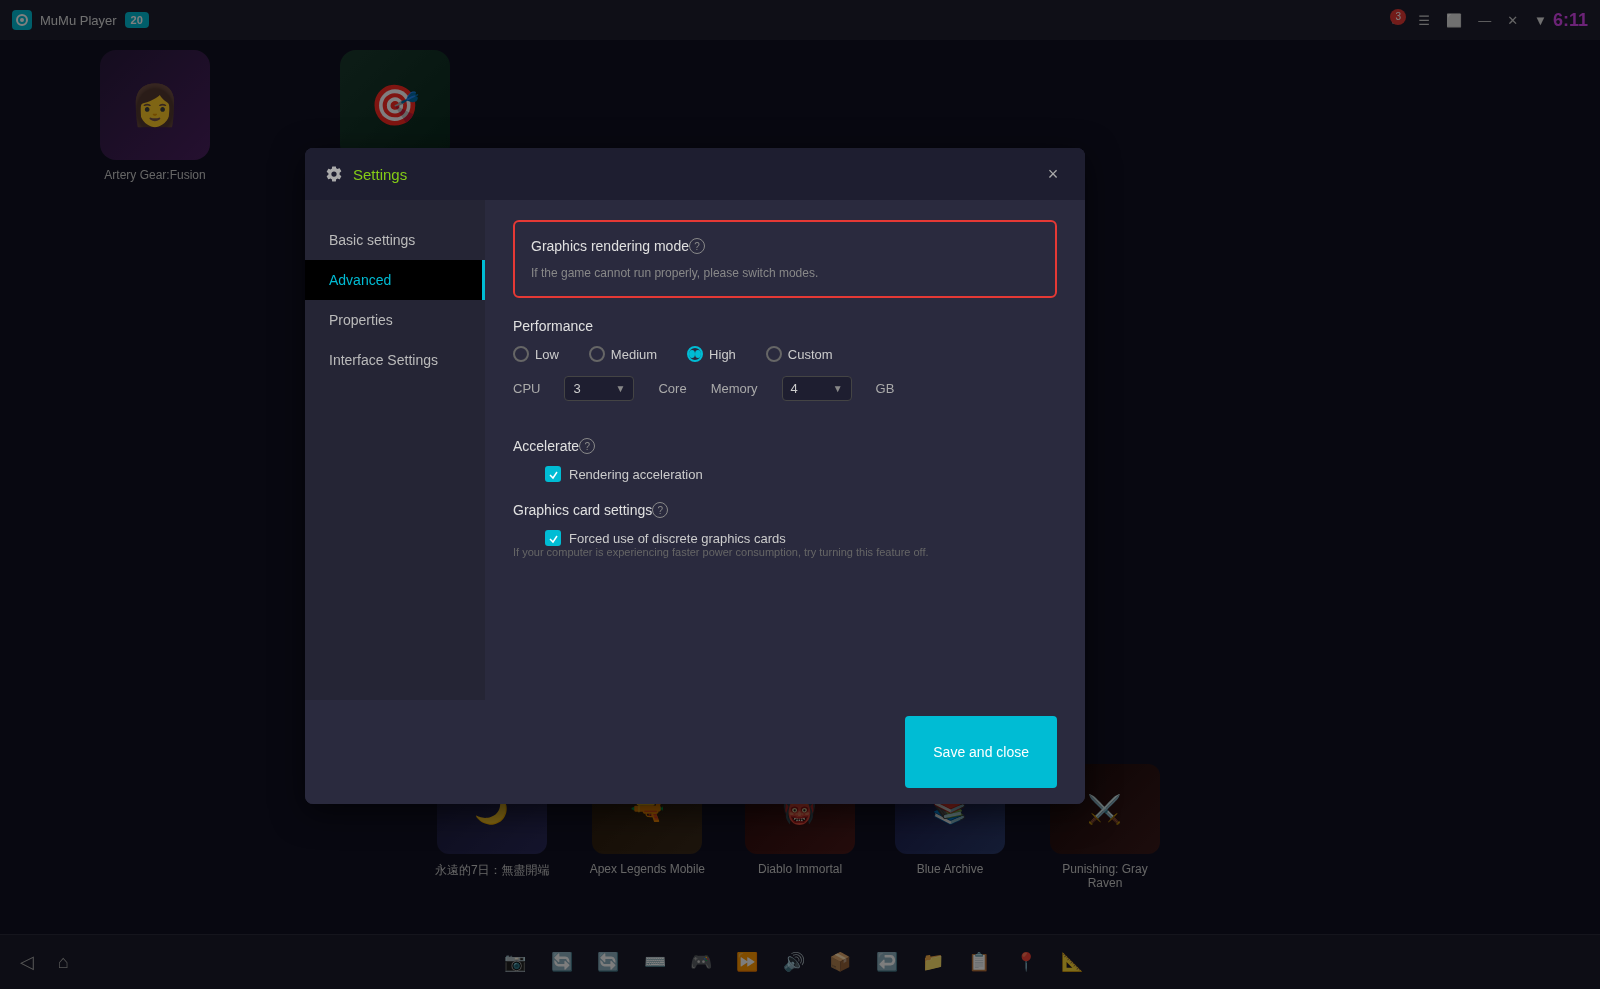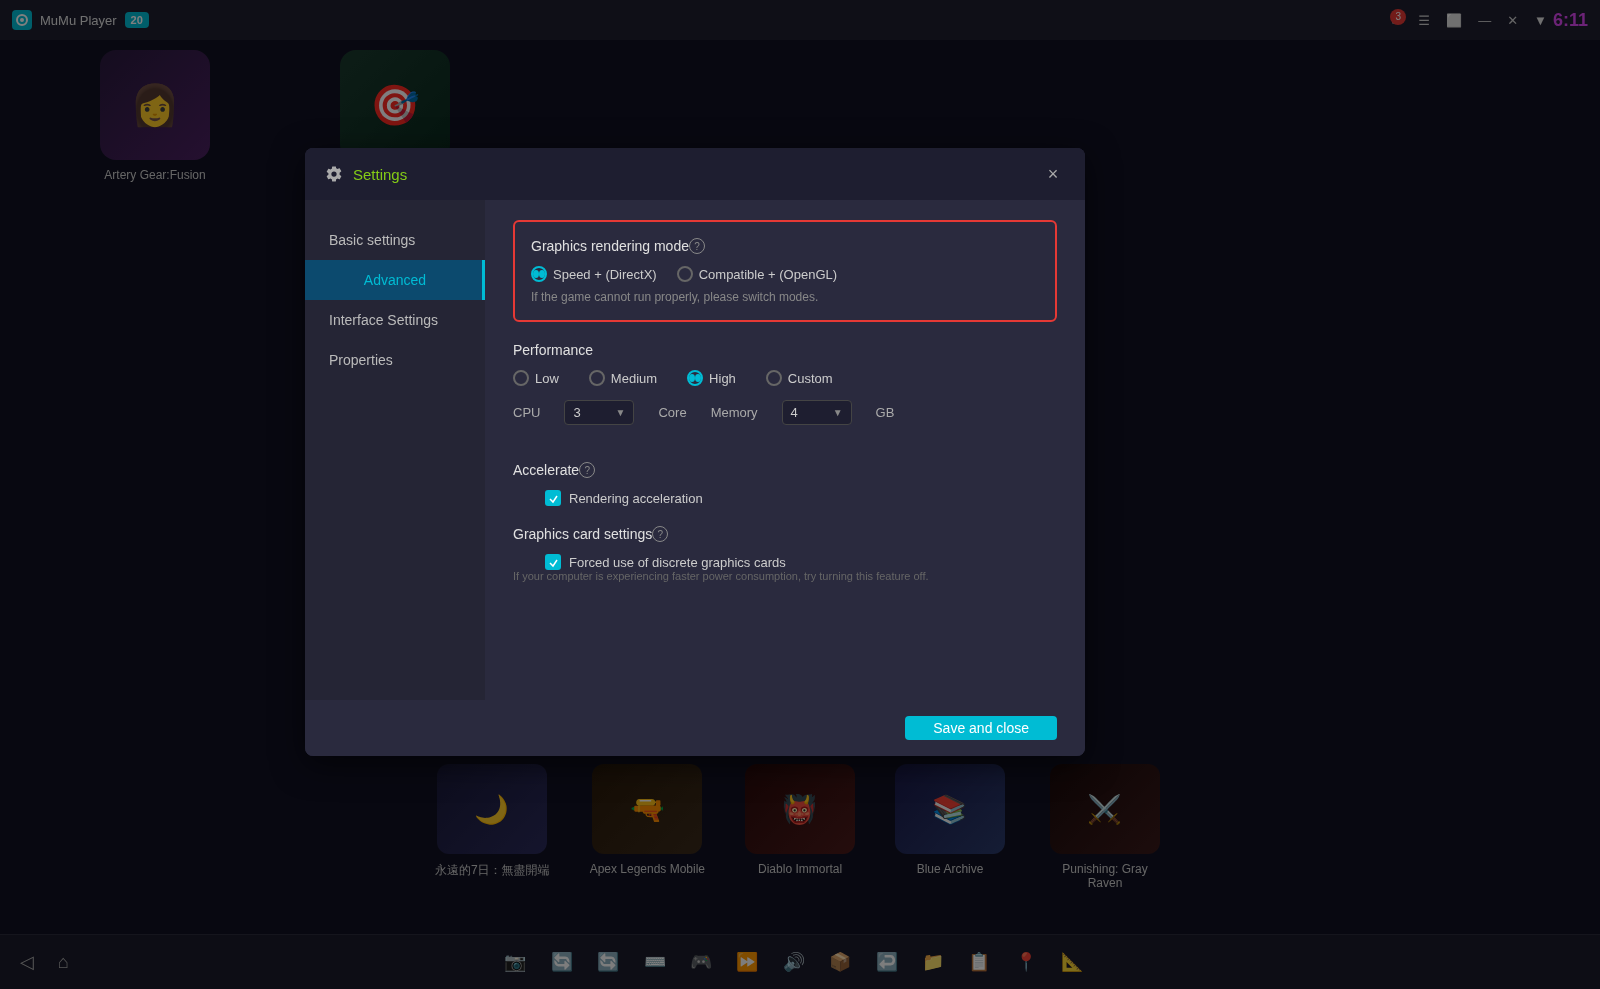--- a/index.html
+++ b/index.html
@@ -238,22 +238,21 @@
     }
     .nav-item {
       padding: 12px 24px;
       color: #bbb;
       font-size: 14px;
       cursor: pointer;
       position: relative;
     }
     .nav-item.active {
       color: #00bcd4;
-      background: #0c4a6e;
-      text-align: center;
+      background: #000000;
     }
     .nav-item.active::after {
       content: '';
       position: absolute;
       right: 0;
       top: 0;
       width: 3px;
       height: 100%;
       background: #00bcd4;
     }
@@ -411,21 +410,21 @@
       padding: 16px 28px;
       display: flex;
       justify-content: flex-end;
       background: #2a2a3e;
     }
     .save-btn {
       background: #00bcd4;
       color: white;
       border: none;
       border-radius: 4px;
-      padding: 4px 28px;
+      padding: 28px 28px;
       font-size: 14px;
       font-weight: 500;
       cursor: pointer;
     }
 
     
     .gear-icon-svg {
       width: 18px;
       height: 18px;
       fill: #aaa;
@@ -553,45 +552,33 @@
     <div class="dialog-body">
 
       <nav class="settings-nav">
         <div class="nav-item">
           <span>Basic settings</span>
         </div>
         <div class="nav-item active" style="position:relative;">
           <span>Advanced</span>
         </div>
         <div class="nav-item">
+          <span>Properties</span>
+        </div>
+        <div class="nav-item">
           <span>Interface Settings</span>
-        </div>
-        <div class="nav-item">
-          <span>Properties</span>
         </div>
       </nav>
 
       <div class="settings-content">
 
         <div class="section-box">
           <div class="section-title">
             <span>Graphics rendering mode</span>
             <div class="help-icon">?</div>
-          </div>
-          <div class="radio-group">
-            <div class="radio-item">
-              <div class="radio-circle selected">
-                <div style="width:8px;height:8px;border-radius:50%;background:#00bcd4;"></div>
-              </div>
-              <span class="radio-label">Speed + (DirectX)</span>
-            </div>
-            <div class="radio-item">
-              <div class="radio-circle"></div>
-              <span class="radio-label">Compatible + (OpenGL)</span>
-            </div>
           </div>
           <div class="hint-text">If the game cannot run properly, please switch modes.</div>
         </div>
 
         <div class="section-plain">
           <div class="section-title">
             <span>Performance</span>
           </div>
           <div class="perf-radios">
             <div class="radio-item">

